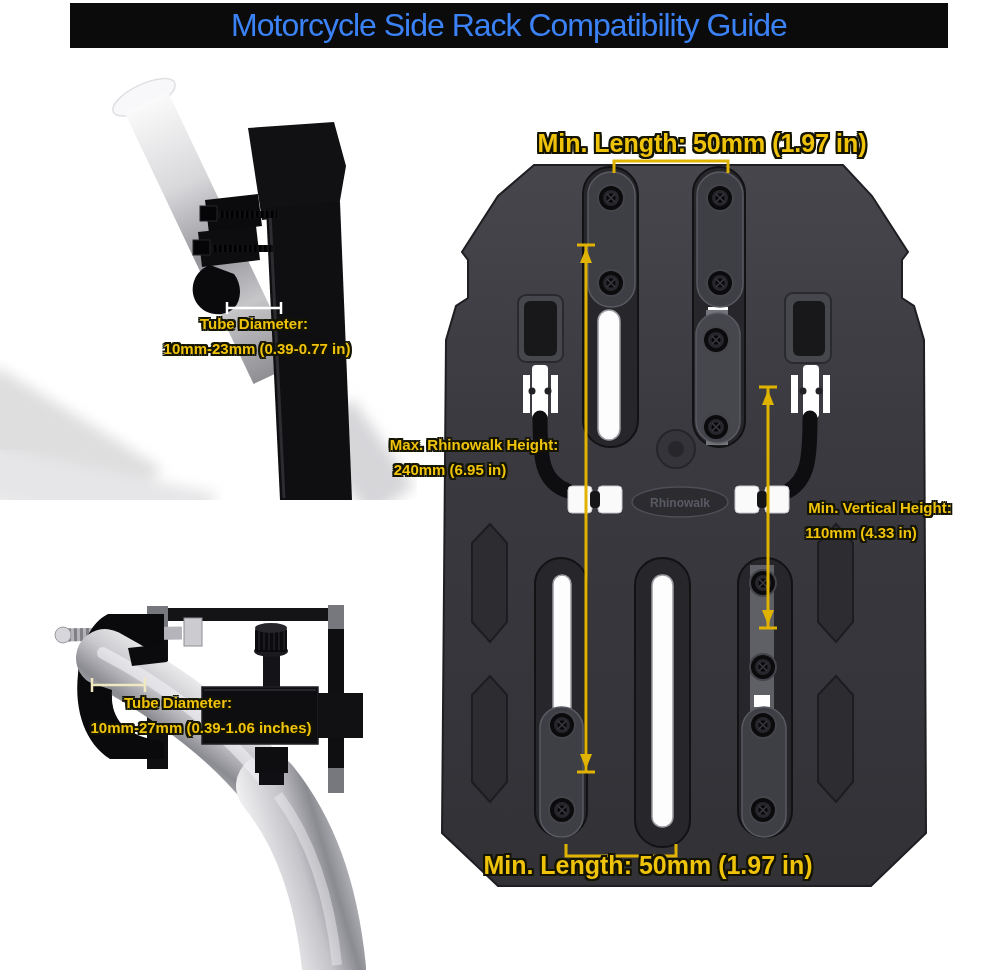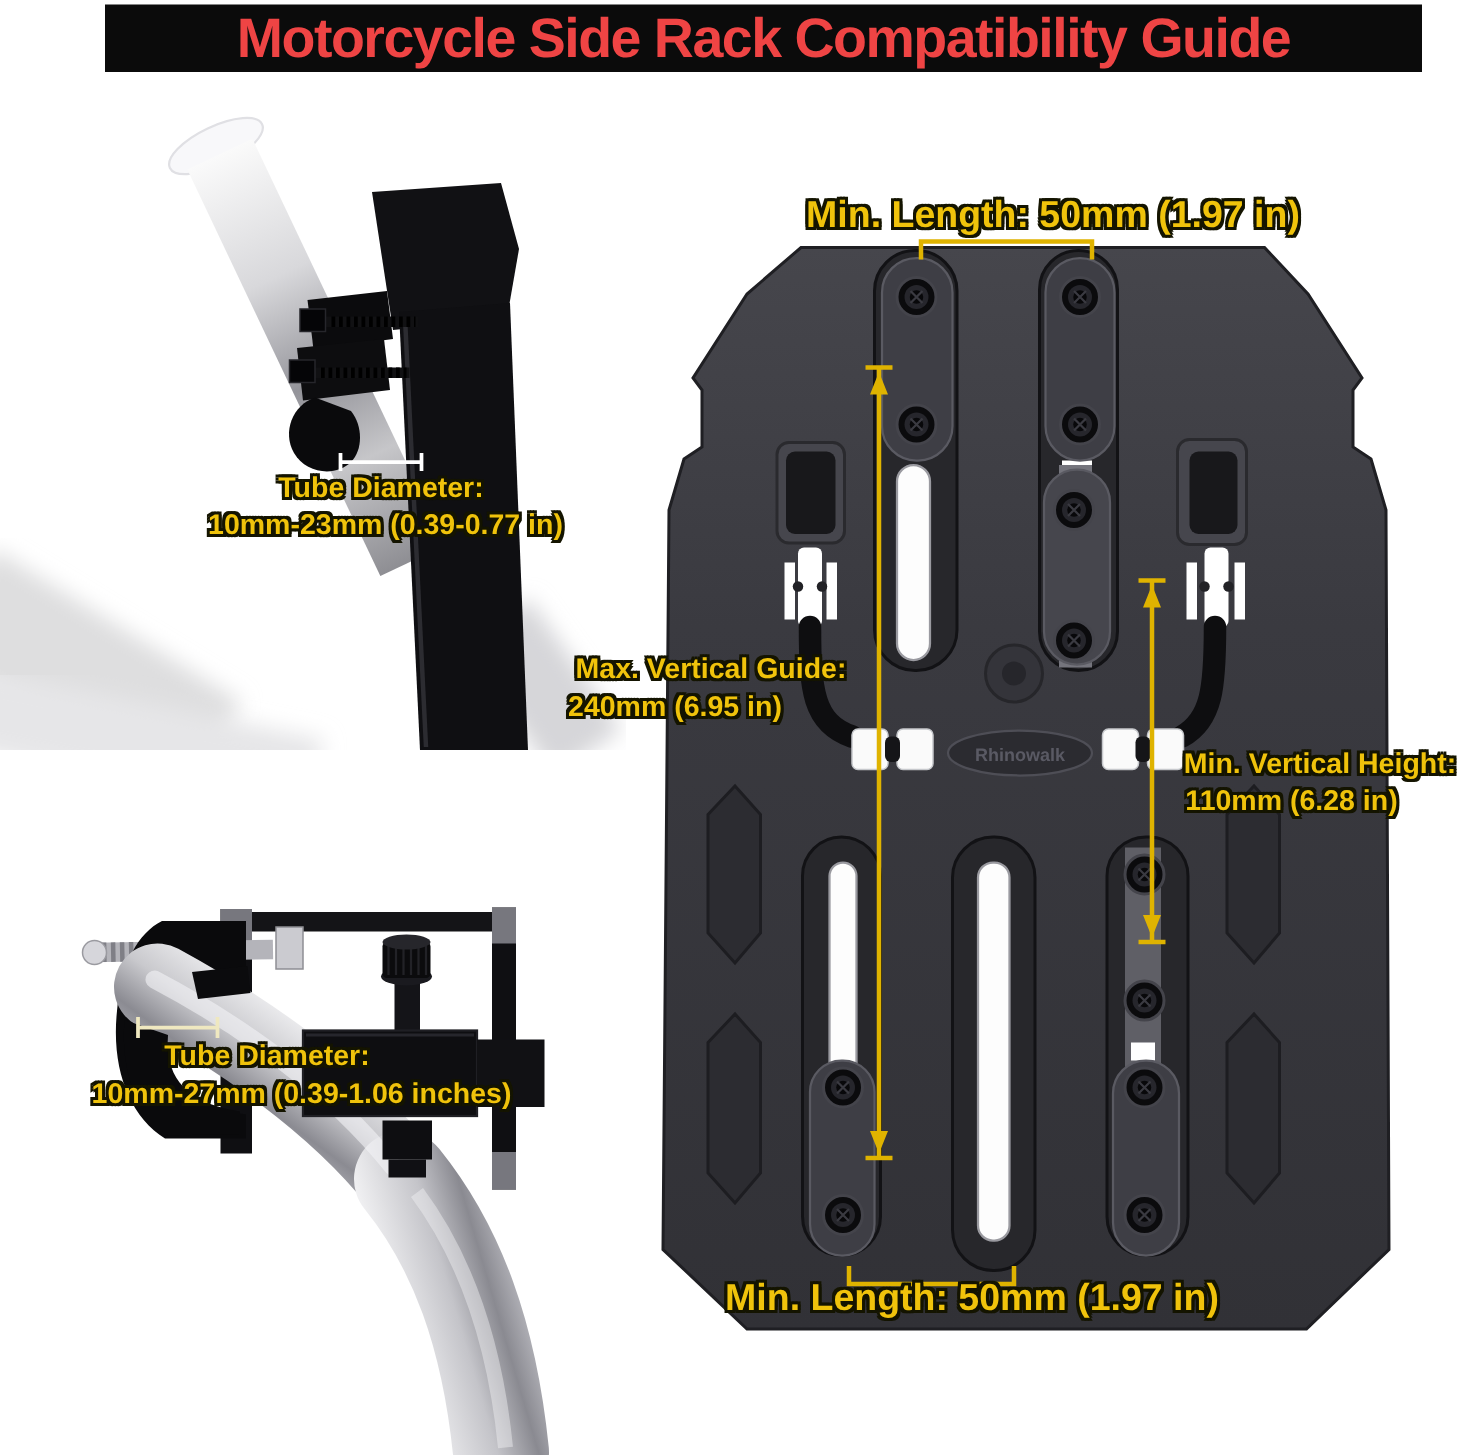--- a/index.html
+++ b/index.html
@@ -5,30 +5,30 @@
   html,body{margin:0;padding:0;background:#ffffff;}
   .canvas{
     position:relative;width:987px;height:970px;background:#ffffff;overflow:hidden;
     font-family:"Liberation Sans",sans-serif;
   }
   .banner{
     position:absolute;left:70px;top:3px;width:878px;height:45px;background:#0b0b0b;
     display:flex;align-items:center;justify-content:center;
   }
   .banner span{
-    color:#ef4444;font-weight:bold;font-size:37px;letter-spacing:-1px;white-space:nowrap;
+    color:#3b82f6;font-weight:normal;font-size:32px;letter-spacing:-1px;white-space:nowrap;
   }
   .fig{position:absolute;}
   .ann{
     position:absolute;font-weight:bold;color:#F0C30B;white-space:nowrap;
     transform:translateX(-50%);z-index:30;
     text-shadow:-2px -2px 0 #141400,2px -2px 0 #141400,-2px 2px 0 #141400,2px 2px 0 #141400,
                 -2px 0 0 #141400,2px 0 0 #141400,0 -2px 0 #141400,0 2px 0 #141400;
   }
-  .ann.sm{font-size:19px;}
+  .ann.sm{font-size:15px;}
   .ann.lg{font-size:25px;padding-left:42px;}
   svg{display:block;}
 </style>
 </head>
 <body>
 
 <div class="canvas">
 
   <div class="banner">
     <span>Motorcycle Side Rack Compatibility Guide</span>
@@ -289,25 +289,25 @@
         <polygon points="348,515 342,500 354,500" fill="#DFB300" stroke="none"></polygon>
       </g>
       <g stroke="#DFB300" stroke-width="3" fill="none">
         <path d="M146,734 V746 H256 V734"></path>
       </g>
     </svg>
   </div>
 
   <div class="ann lg" style="left:681px;top:129px;">Min. Length: 50mm (1.97 in)</div>
 
-  <div class="ann sm" style="left:474px;top:436px;">Max. Vertical Guide:</div>
+  <div class="ann sm" style="left:474px;top:436px;">Max. Rhinowalk Height:</div>
   <div class="ann sm" style="left:450px;top:461px;">240mm (6.95 in)</div>
 
   <div class="ann sm" style="left:880px;top:499px;">Min. Vertical Height:</div>
-  <div class="ann sm" style="left:861px;top:524px;">110mm (6.28 in)</div>
+  <div class="ann sm" style="left:861px;top:524px;">110mm (4.33 in)</div>
 
   <div class="ann lg" style="left:627px;top:851px;">Min. Length: 50mm (1.97 in)</div>
 
   <div class="ann sm" style="left:254px;top:315px;">Tube Diameter:</div>
   <div class="ann sm" style="left:257px;top:340px;">10mm-23mm (0.39-0.77 in)</div>
 
   <div class="ann sm" style="left:178px;top:694px;">Tube Diameter:</div>
   <div class="ann sm" style="left:177px;top:719px;margin-left:24px;">10mm-27mm (0.39-1.06 inches)</div>
 
 </div>

